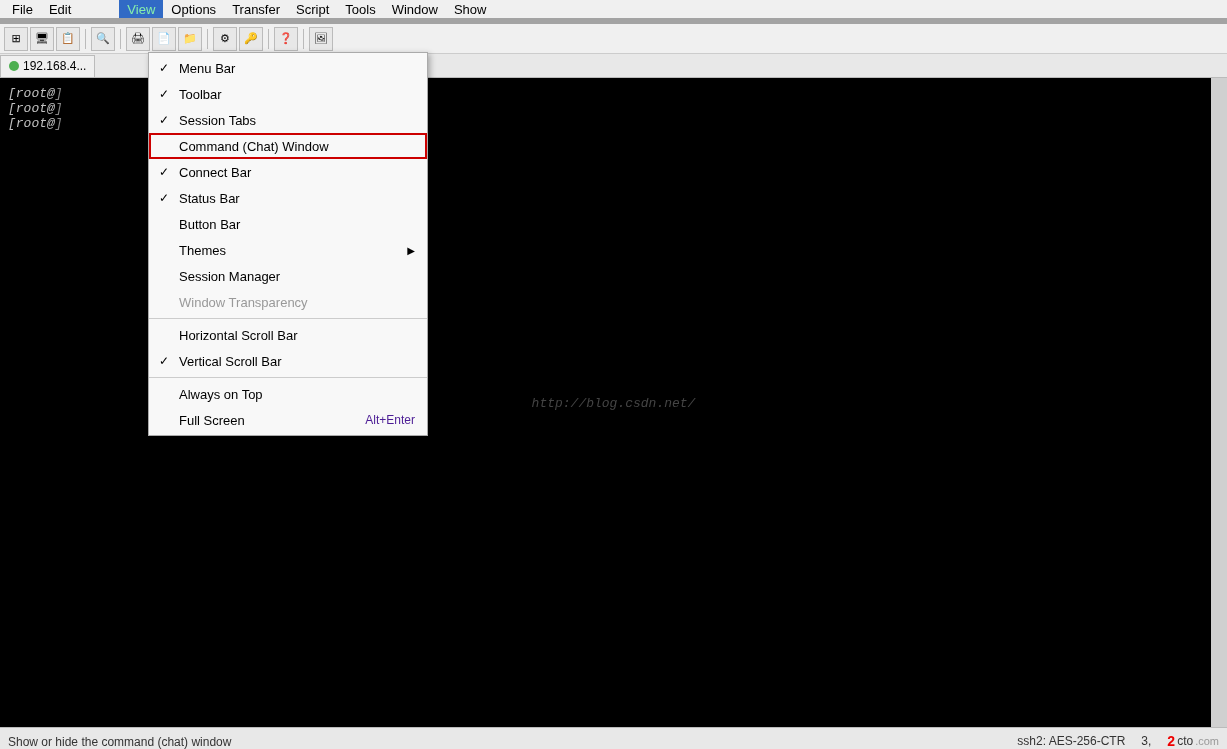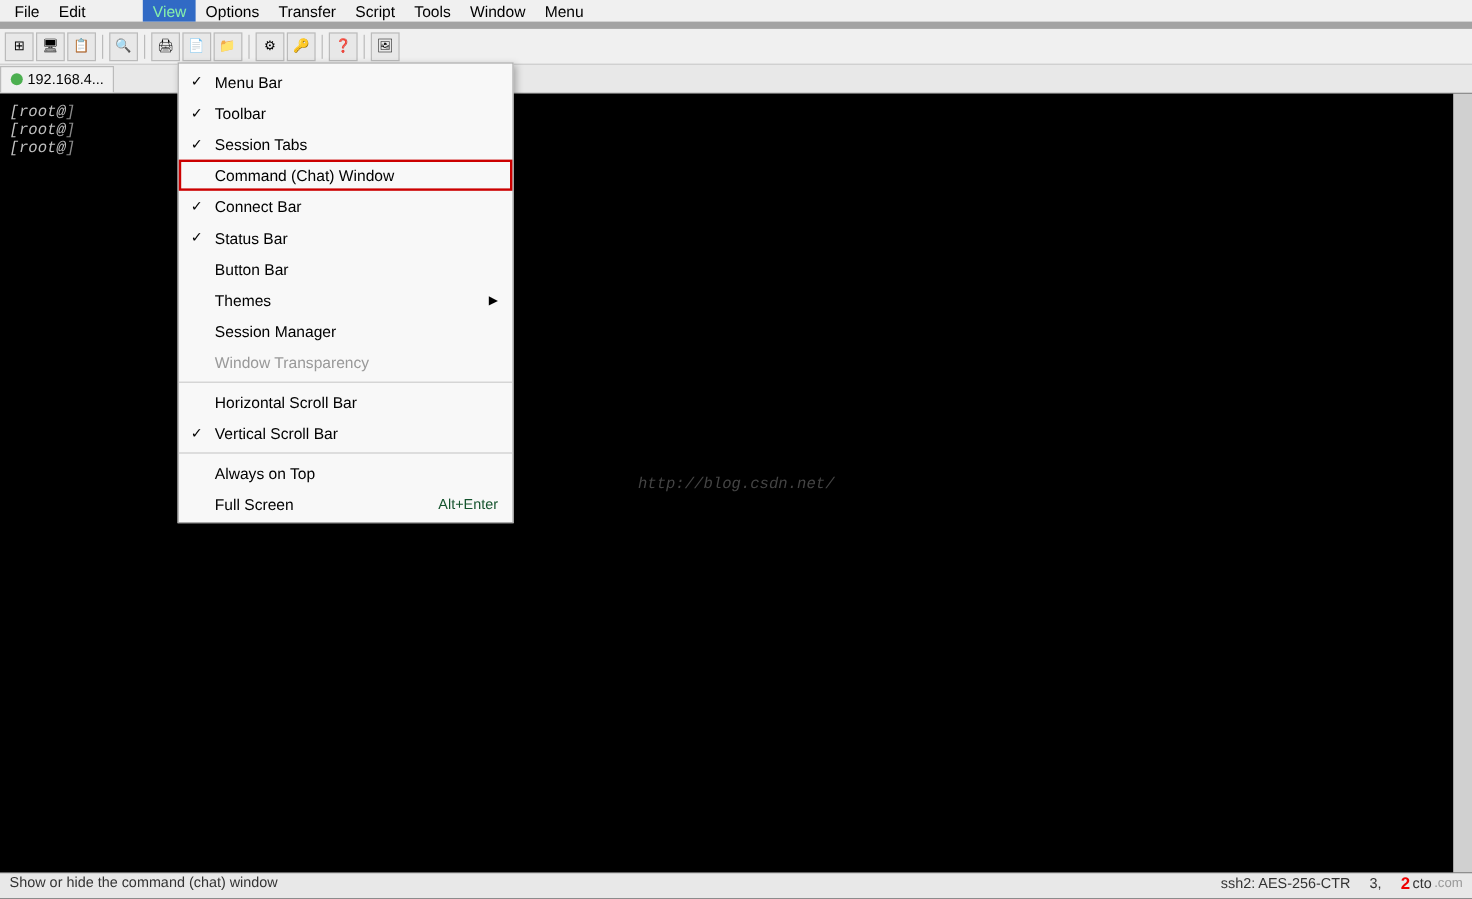--- a/index.html
+++ b/index.html
@@ -137,21 +137,21 @@
       font-family: 'Courier New', monospace;
       font-size: 13px;
       pointer-events: none;
     }
 
     
     #status-bar {
       background: #e8e8e8;
       height: 22px;
       display: flex;
-      align-items: flex-start;
+      align-items: flex-end;
       padding: 0 8px;
       border-top: 1px solid #bbb;
       font-size: 12px;
       color: #333;
       justify-content: space-between;
     }
     #status-left {
       flex: 1;
     }
     #status-right {
@@ -208,21 +208,21 @@
       margin-left: auto;
       font-size: 10px;
     }
     .dropdown-separator {
       height: 1px;
       background: #ccc;
       margin: 3px 0;
     }
     .shortcut {
       margin-left: auto;
-      color: #14532d;
+      color: #4c1d95;
       font-size: 12px;
     }
 
     #app-wrapper {
       display: flex;
       flex-direction: column;
       height: 749px;
     }
 
     #content-area {
@@ -251,21 +251,21 @@
 
   <div id="menu-bar">
     <div class="menu-item">File</div>
     <div class="menu-item">Edit</div>
     <div class="menu-item active">View</div>
     <div class="menu-item">Options</div>
     <div class="menu-item">Transfer</div>
     <div class="menu-item">Script</div>
     <div class="menu-item">Tools</div>
     <div class="menu-item">Window</div>
-    <div class="menu-item">Menu</div>
+    <div class="menu-item">Show</div>
   </div>
 
   <div id="toolbar">
     <div class="toolbar-btn">⊞</div>
     <div class="toolbar-btn">🖥</div>
     <div class="toolbar-btn">📋</div>
     <div class="toolbar-separator"></div>
     <div class="toolbar-btn">🔍</div>
     <div class="toolbar-separator"></div>
     <div class="toolbar-btn">🖨</div>

